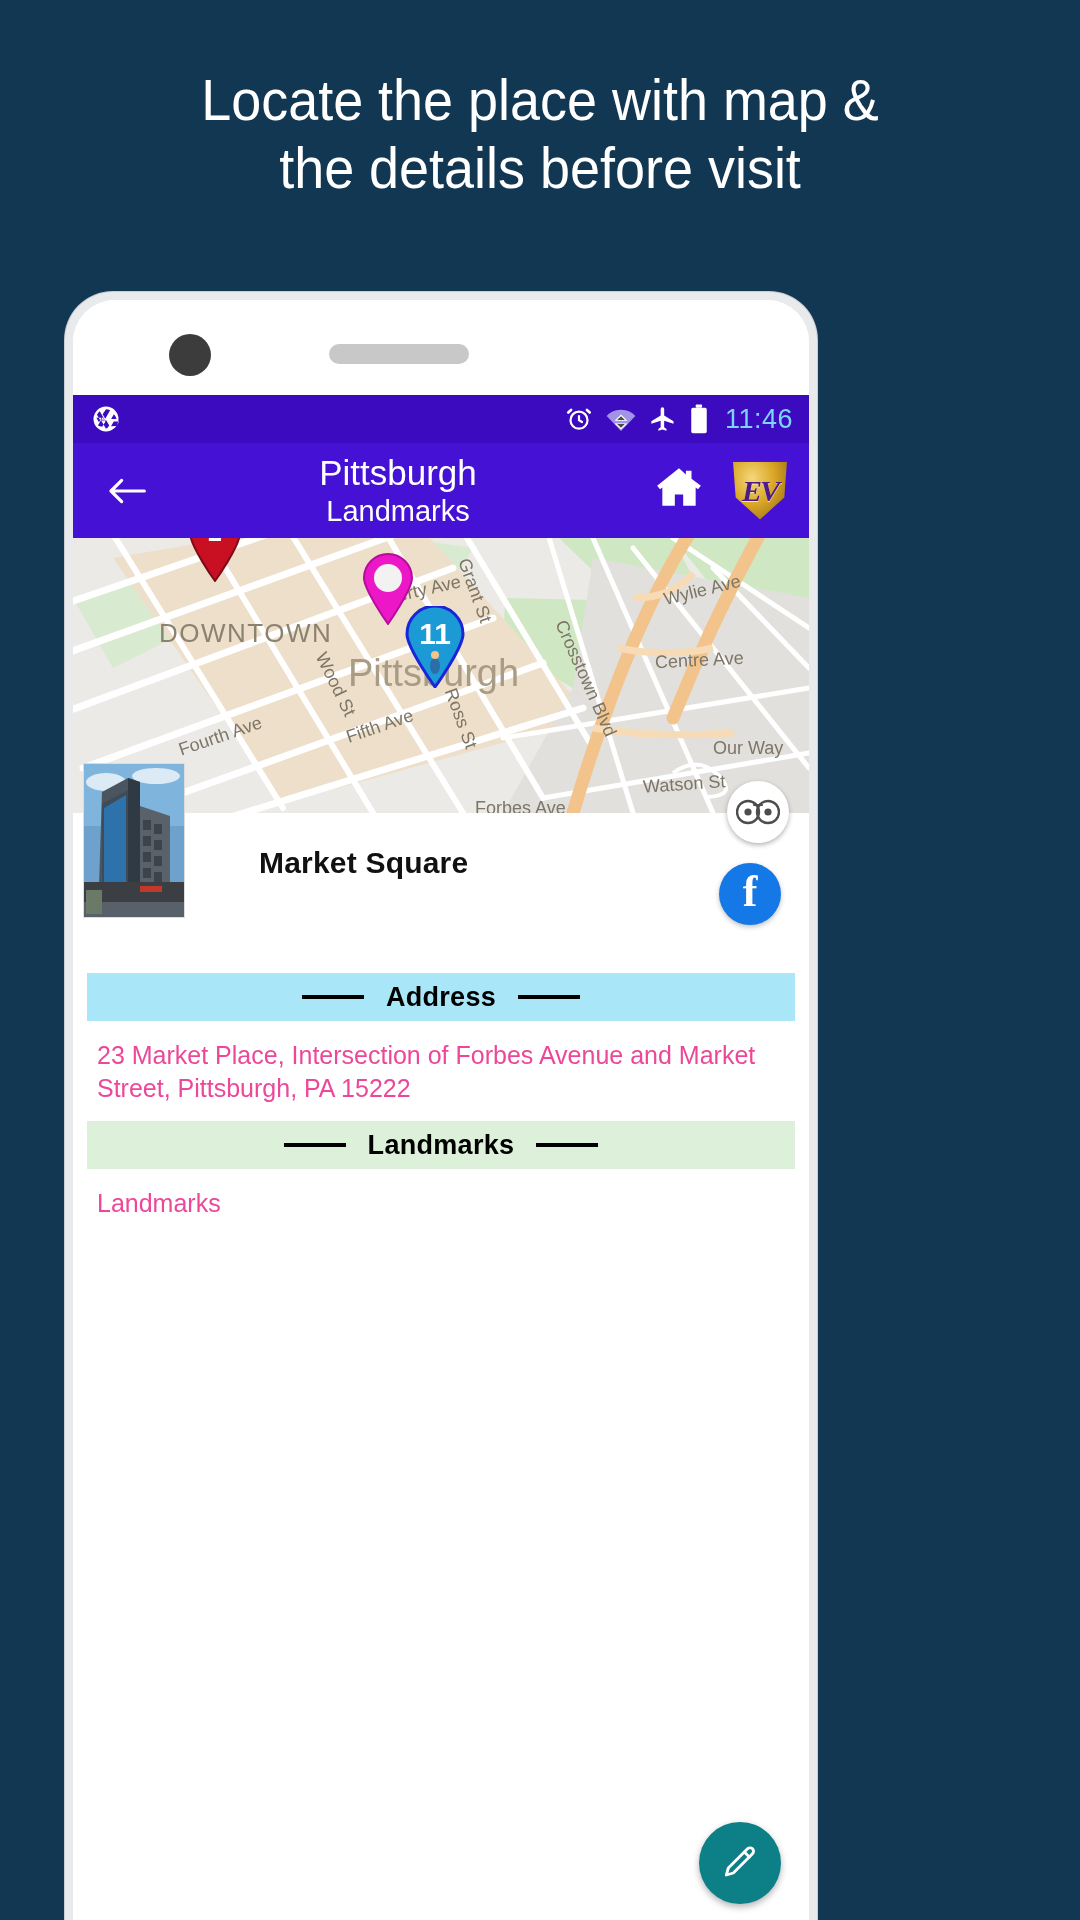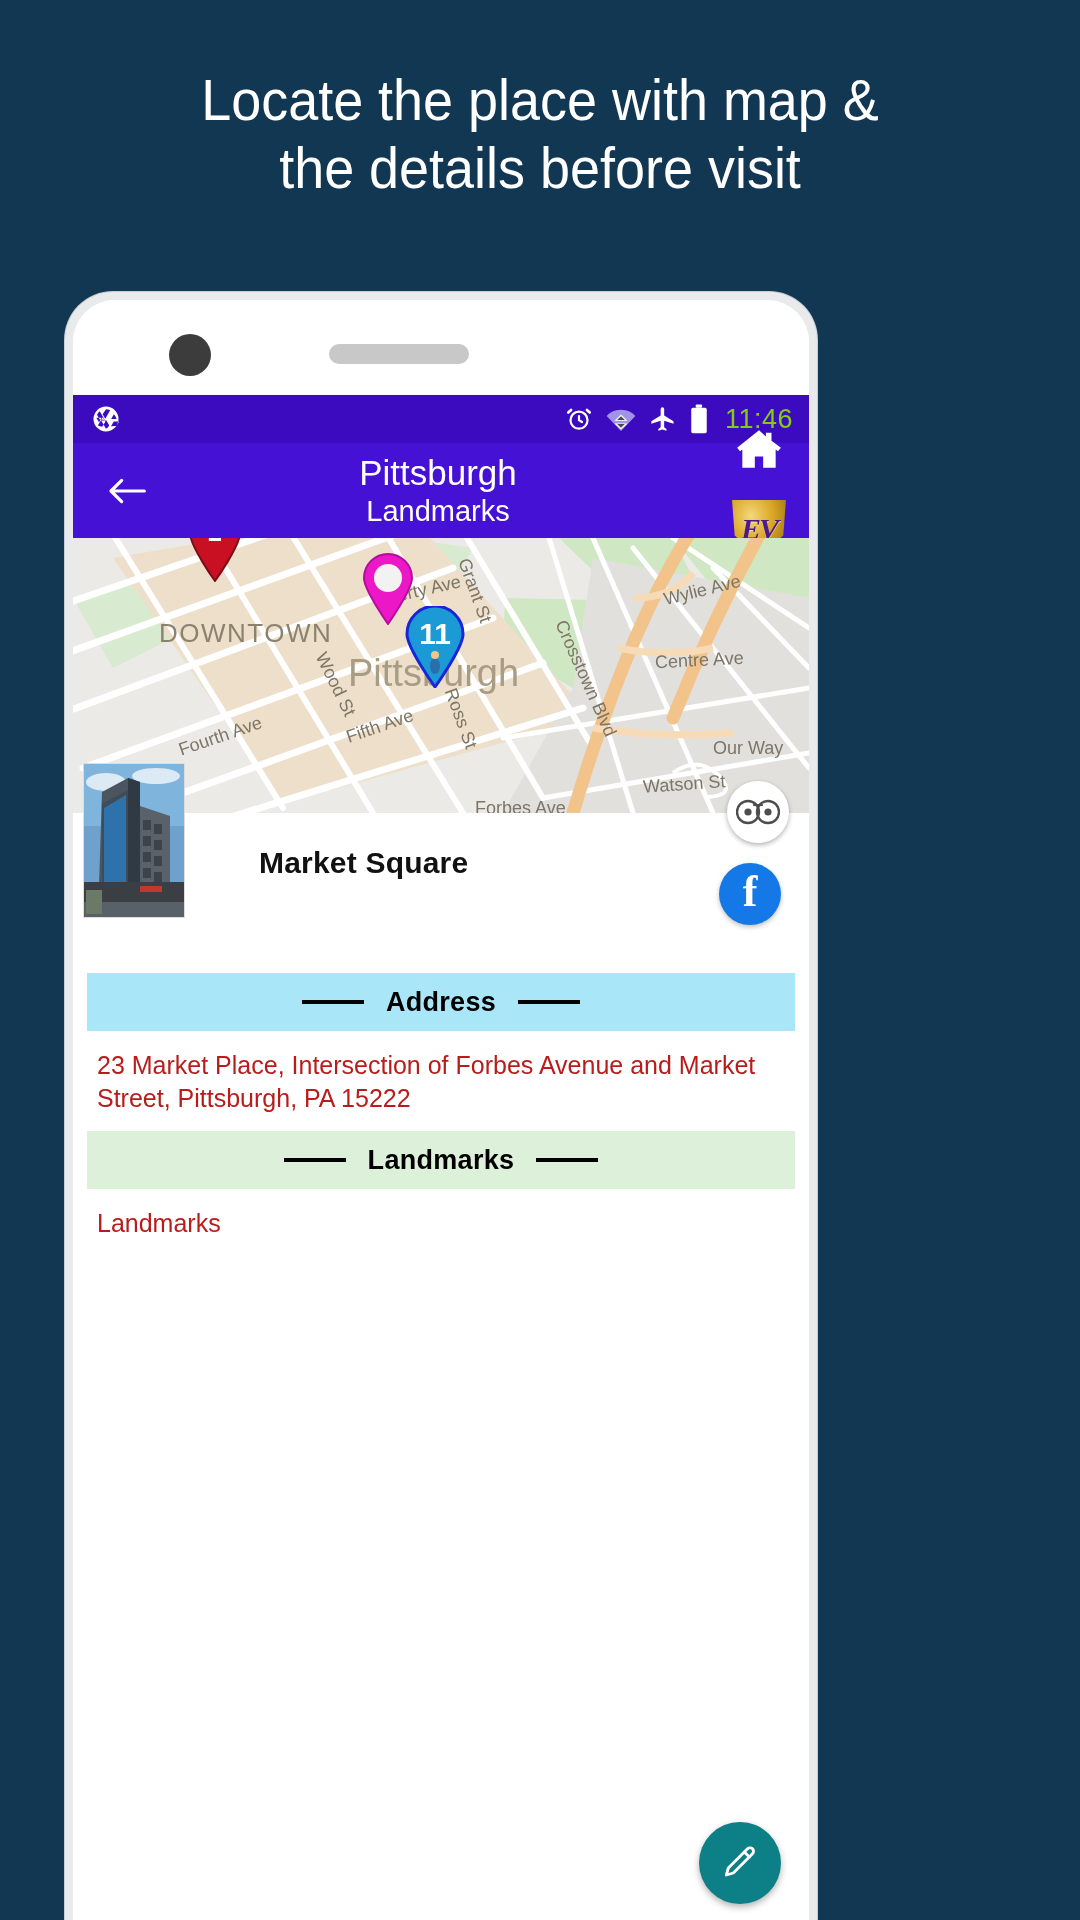--- a/index.html
+++ b/index.html
@@ -51,39 +51,39 @@
     background: #ffffff; overflow: hidden;
   }
 
   
   .statusbar {
     position: relative; height: 48px; background: #3d0bbf;
     display: flex; align-items: center;
     padding: 0 16px 0 18px;
   }
   .sb-right { margin-left: auto; display: flex; align-items: center; gap: 13px; }
-  .sb-time { color:#84cc16; font-size: 27px; font-weight: 400; letter-spacing:.5px; margin-left: 4px;}
+  .sb-time { color:#7dd3fc; font-size: 27px; font-weight: 400; letter-spacing:.5px; margin-left: 4px;}
   svg { display: block; }
 
   
   .appbar {
     position: relative; height: 95px; background: #4511d4;
     display: flex; align-items: center; padding: 0 22px 0 26px;
   }
   .appbar-back { width: 56px; display:flex; align-items:center; justify-content:center; cursor:pointer;}
   .appbar-titles { flex: 1; text-align: center; padding-right: 0px; margin-left:-10px;}
   .appbar-title {
     color: #fff; font-size: 35px; line-height: 40px; font-weight: 400;
     font-family: "Liberation Sans Narrow", "Liberation Sans", sans-serif;
   }
   .appbar-sub {
     color: #fff; font-size: 29px; line-height: 36px; font-weight: 400;
     font-family: "Liberation Sans Narrow", "Liberation Sans", sans-serif;
   }
-  .appbar-actions { display: flex; align-items: center; gap: 26px; flex-direction: column; }
+  .appbar-actions { display: flex; align-items: flex-start; gap: 26px; }
   .ev-logo {
     width: 54px; height: 58px;
     background: radial-gradient(ellipse at 35% 28%, #f5d77a 0%, #d9a626 45%, #8a5f0c 100%);
     -webkit-clip-path: polygon(50% 100%, 5% 62%, 0 0, 100% 0, 95% 62%);
     clip-path: polygon(50% 100%, 5% 62%, 0 0, 100% 0, 95% 62%);
     display:flex; align-items:center; justify-content:center;
     position: relative;
   }
   .ev-logo span {
     font-family: "Liberation Serif", serif;
@@ -133,32 +133,32 @@
     background: #1479e6; box-shadow: 0 2px 5px rgba(0,0,0,.25);
   }
   .fb-fab span {
     color:#fff; font-family:"Liberation Serif", serif; font-weight:700;
     font-size: 44px; line-height: 44px; margin-top:-4px;
   }
 
   
   .sections { position: relative; padding: 0 0 0 0; }
   .sec-header {
-    margin: 0 14px; height: 58px;
+    margin: 0 14px; height: 48px;
     display: flex; align-items: center; justify-content: center; gap: 22px;
   }
   .sec-header .rule { width: 62px; height: 4px; background: #000; }
   .sec-header .ttl {
     font-size: 27px; font-weight: 700; color: #000;
     font-family: "Liberation Sans Narrow","Liberation Sans", sans-serif;
     letter-spacing: .3px;
   }
   .sec-value {
     padding: 18px 24px 16px 24px;
-    font-size: 25px; line-height: 33px; color: #b91c1c;
+    font-size: 25px; line-height: 33px; color: #ec4899;
     font-family: "Liberation Sans Narrow","Liberation Sans", sans-serif;
   }
   .sec-value.link { color: #2020d0; text-decoration: underline; }
 
   .edit-fab {
     position: absolute; right: 28px; bottom: 28px;
     width: 82px; height: 82px; border-radius: 50%;
     background: #0d7f86; box-shadow: 0 3px 7px rgba(0,0,0,.3);
     display:flex; align-items:center; justify-content:center;
   }

